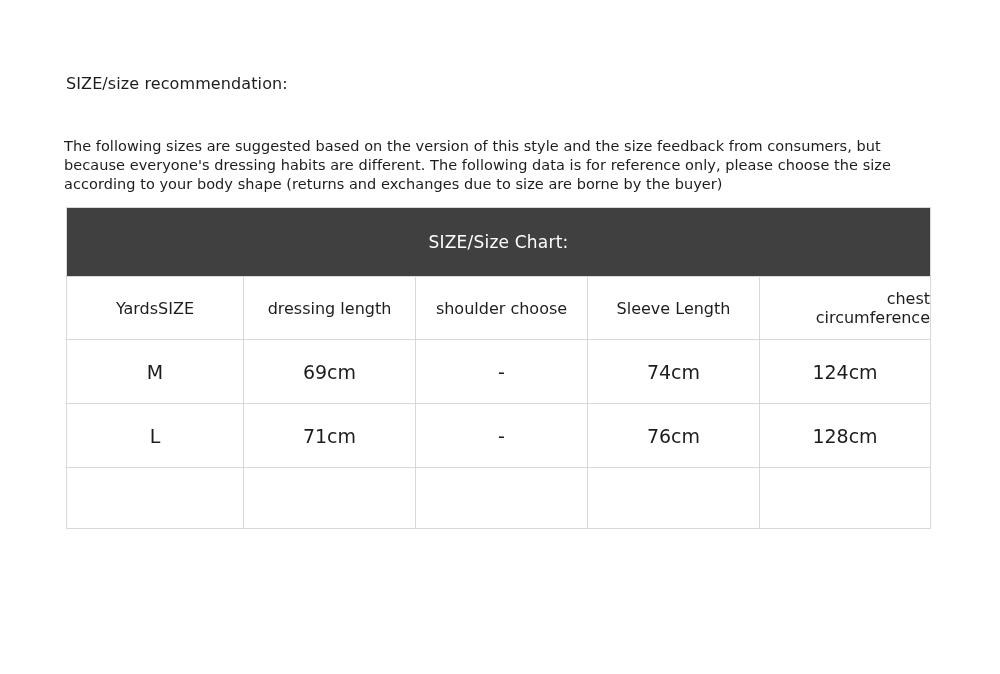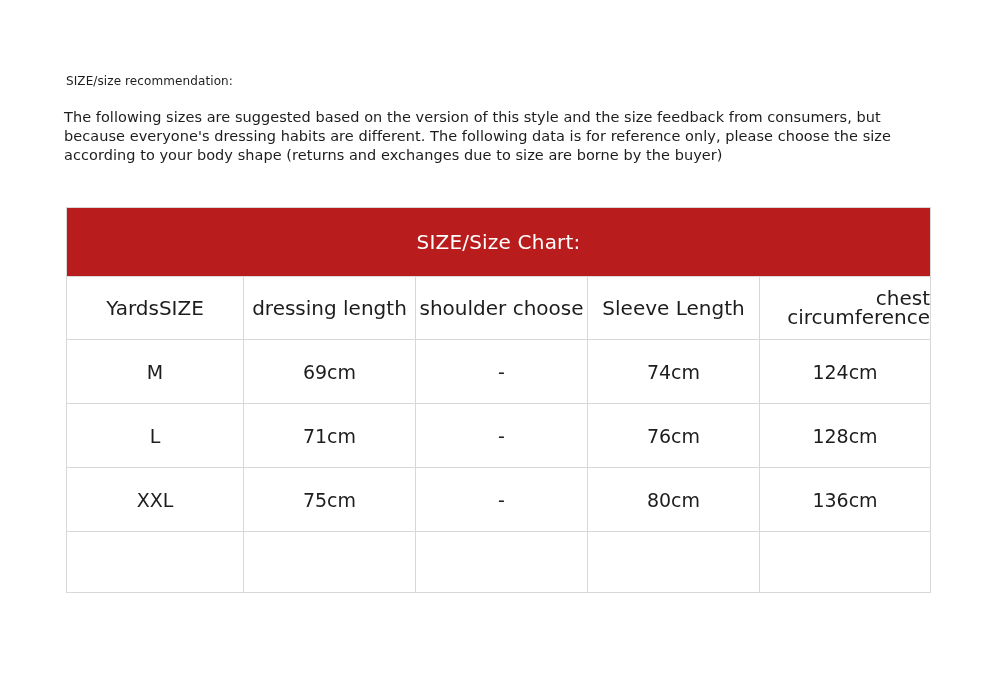--- a/index.html
+++ b/index.html
@@ -18,28 +18,28 @@
   .page {
     position: absolute;
     left: 0; top: 0;
     width: 1000px;
     height: 674px;
   }
   .heading {
     position: absolute;
     left: 66px;
     top: 74px;
-    font-size: 12px;
+    font-size: 16px;
     color: #1d1d1d;
     letter-spacing: 0.1px;
   }
   .intro {
     position: absolute;
     left: 64px;
-    top: 108px;
+    top: 137px;
     width: 872px;
     font-size: 14.5px;
     line-height: 19px;
     color: #1d1d1d;
     letter-spacing: 0.05px;
   }
   .table-wrap {
     position: absolute;
     left: 66px;
     top: 207px;
@@ -51,32 +51,32 @@
     table-layout: fixed;
   }
   table.size-table td, table.size-table th {
     border: 1px solid #d8d8d8;
     padding: 0;
     text-align: center;
     vertical-align: middle;
     font-weight: normal;
   }
   .banner-row td {
-    background: #b91c1c;
+    background: #404040;
     border: 1px solid #5b9ec4;
     height: 68px;
     text-align: left;
     padding-left: 20px;
     color: #ffffff;
-    font-size: 20px;
+    font-size: 17px;
     letter-spacing: 0.2px;
   }
   .header-row td {
     height: 62px;
-    font-size: 20px;
+    font-size: 16px;
     color: #1d1d1d;
     padding: 4px 6px;
     line-height: 19px;
   }
   .header-row td.chest {
     text-align: right;
     padding-left: 10px;
   }
   .data-row td {
     height: 63px;
@@ -128,27 +128,20 @@
           <td>74cm</td>
           <td>124cm</td>
         </tr>
         <tr class="data-row">
           <td>L</td>
           <td>71cm</td>
           <td>-</td>
           <td>76cm</td>
           <td>128cm</td>
         </tr>
-        <tr class="data-row">
-          <td>XXL</td>
-          <td>75cm</td>
-          <td>-</td>
-          <td>80cm</td>
-          <td>136cm</td>
-        </tr>
         <tr class="empty-row">
           <td></td>
           <td></td>
           <td></td>
           <td></td>
           <td></td>
         </tr>
       </tbody>
     </table>
   </div>

